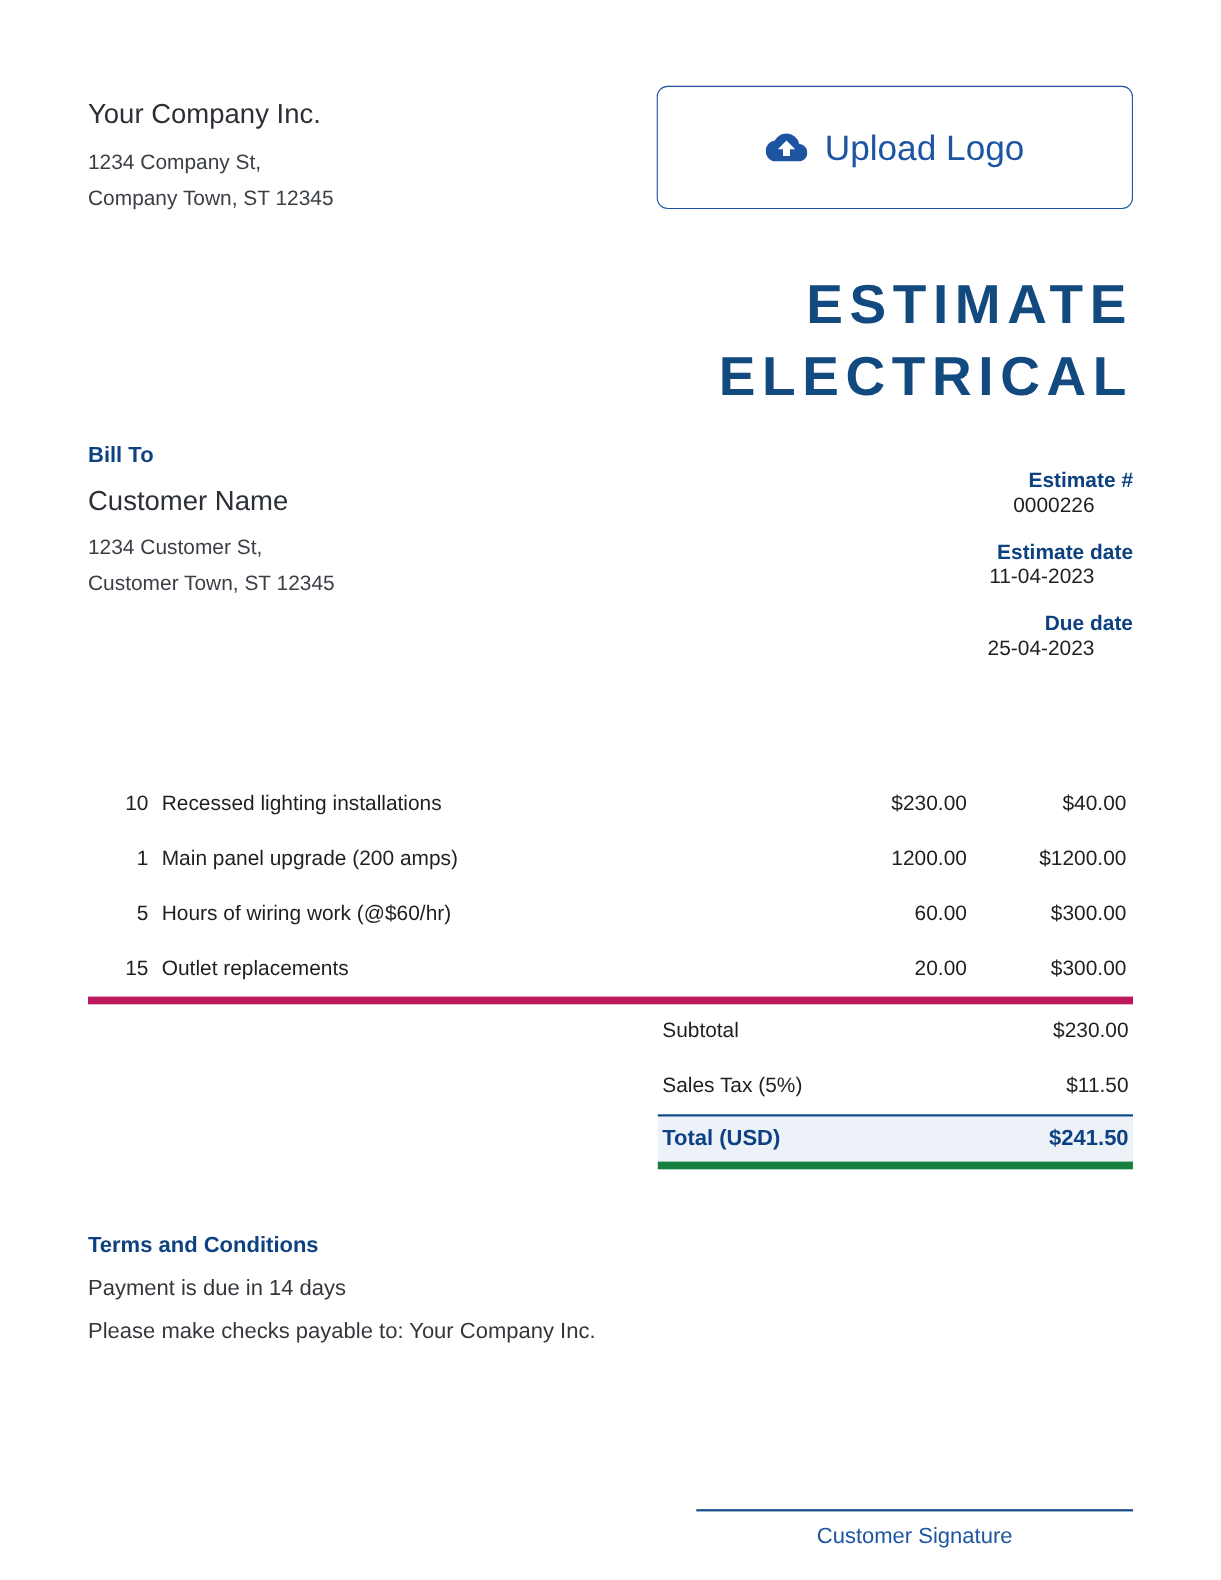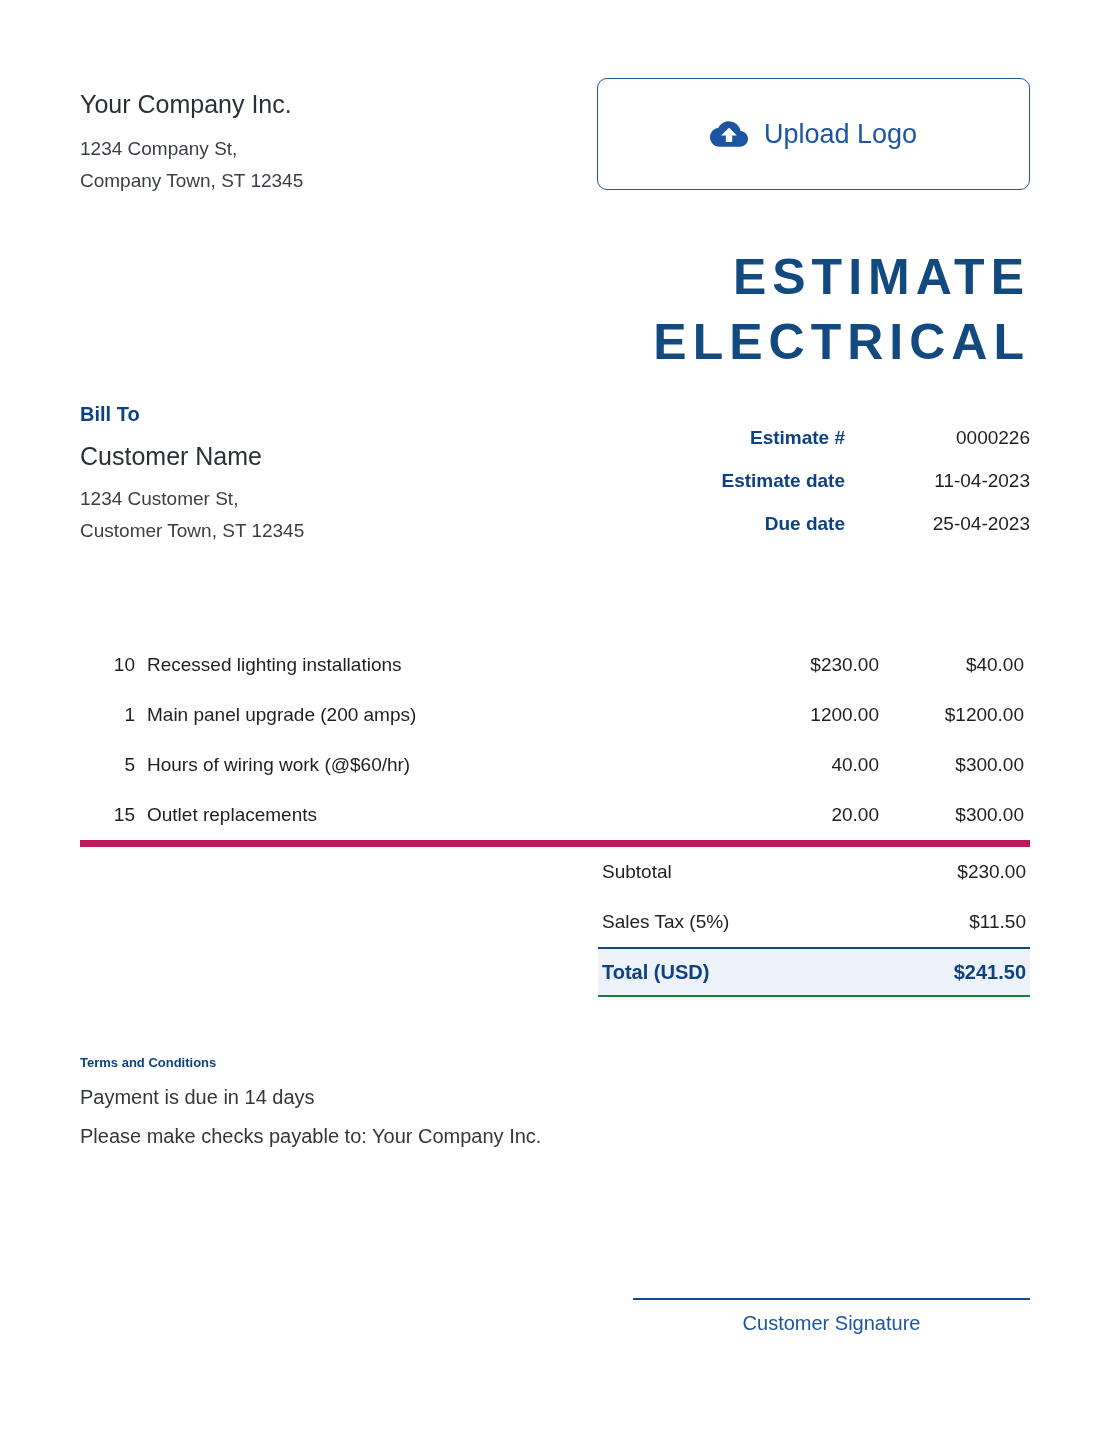--- a/index.html
+++ b/index.html
@@ -19,36 +19,36 @@
   .company-name { font-size: 25px; color: #2b2f36; font-weight: 400; }
   .company-address { margin-top: 14px; font-size: 19px; line-height: 32px; color: #3a3f45; }
   .upload-btn {
     width: 433px; height: 112px;
     border: 1.5px solid #1d55a3; border-radius: 10px;
     background: #ffffff; cursor: pointer;
     display: flex; align-items: center; justify-content: center; gap: 16px;
     color: #1d55a3; font-family: "Liberation Sans", sans-serif;
   }
   .upload-btn .cloud-icon { width: 38px; height: 38px; display: inline-flex; }
-  .upload-label { font-size: 27px; color: #1d55a3; }
+  .upload-label { font-size: 32px; color: #1d55a3; }
 
   
   .doc-title {
     margin-top: 48px; text-align: right;
     font-size: 50px; line-height: 65px; font-weight: 800;
     letter-spacing: 6px; color: #12497f;
   }
 
   
   .info-row { margin-top: 28px; display: flex; justify-content: space-between; }
   .billto-heading { font-size: 20px; font-weight: 700; color: #0e4181; }
   .customer-name { margin-top: 16px; font-size: 25px; color: #2b2f36; }
   .customer-address { margin-top: 12px; font-size: 19px; line-height: 32px; color: #3a3f45; }
   .meta { margin-top: 24px; }
-  .meta-row { display: flex; justify-content: flex-start; margin-bottom: 21px; }
+  .meta-row { display: flex; justify-content: flex-start; margin-bottom: 21px; flex-direction: column; }
   .meta-label { width: 220px; text-align: right; font-size: 19px; font-weight: 700; color: #0e4181; }
   .meta-value { width: 185px; text-align: right; font-size: 19px; color: #1f1f1f; }
 
   
   .items { margin-top: 84px; width: 950px; }
   .items-header {
     background: #114a8b; color: #ffffff; height: 50px;
     display: grid; grid-template-columns: 55px 1fr 180px 151px; align-items: center;
     font-size: 19px; font-weight: 700;
   }
@@ -63,27 +63,27 @@
   .cell-amount { text-align: right; padding-right: 6px; }
   .items-body { border-bottom: 7px solid #be185d; }
 
   
   .totals { width: 432px; margin-left: auto; }
   .totals-row {
     height: 50px; display: flex; justify-content: space-between; align-items: center;
     font-size: 19px; color: #1f1f1f; padding: 17px 4px;
   }
   .totals-row.total {
-    background: #edf2f8; border-top: 2px solid #114a8b; border-bottom: 2px solid #15803d;
+    background: #edf2f8; border-top: 2px solid #114a8b; border-bottom: 7px solid #15803d;
     font-size: 20px; font-weight: 700; color: #0e4181;
   }
 
   
   .terms { margin-top: 58px; }
-  .terms-heading { font-size: 13px; font-weight: 700; color: #0e4181; }
+  .terms-heading { font-size: 20px; font-weight: 700; color: #0e4181; }
   .terms-line { margin-top: 16px; font-size: 20px; color: #33373c; }
 
   
   .signature { margin-top: 150px; width: 397px; margin-left: auto; }
   .signature-line { border-top: 2.5px solid #134a8c; }
   .signature-label { margin-top: 12px; text-align: center; font-size: 20px; color: #1e55a0; }
 </style>
 </head>
 <body>
 
@@ -147,21 +147,21 @@
       </div>
       <div class="items-row">
         <div class="cell-qty">1</div>
         <div class="cell-desc">Main panel upgrade (200 amps)</div>
         <div class="cell-unit">1200.00</div>
         <div class="cell-amount">$1200.00</div>
       </div>
       <div class="items-row">
         <div class="cell-qty">5</div>
         <div class="cell-desc">Hours of wiring work (@$60/hr)</div>
-        <div class="cell-unit">40.00</div>
+        <div class="cell-unit">60.00</div>
         <div class="cell-amount">$300.00</div>
       </div>
       <div class="items-row">
         <div class="cell-qty">15</div>
         <div class="cell-desc">Outlet replacements</div>
         <div class="cell-unit">20.00</div>
         <div class="cell-amount">$300.00</div>
       </div>
     </div>
   </div>

